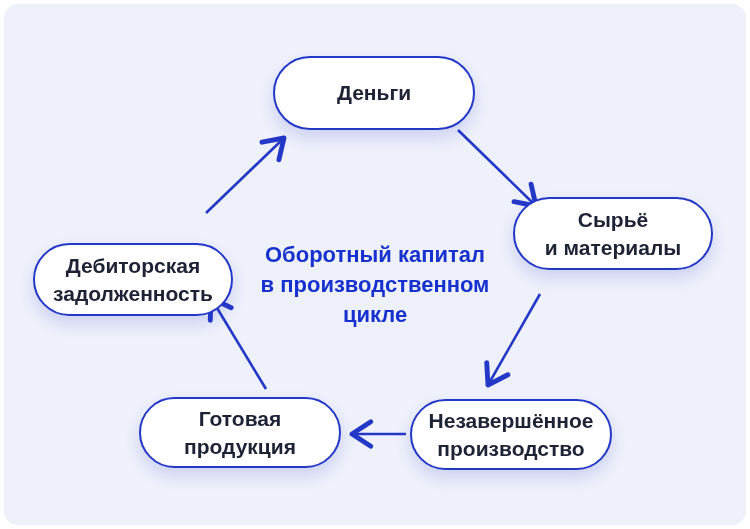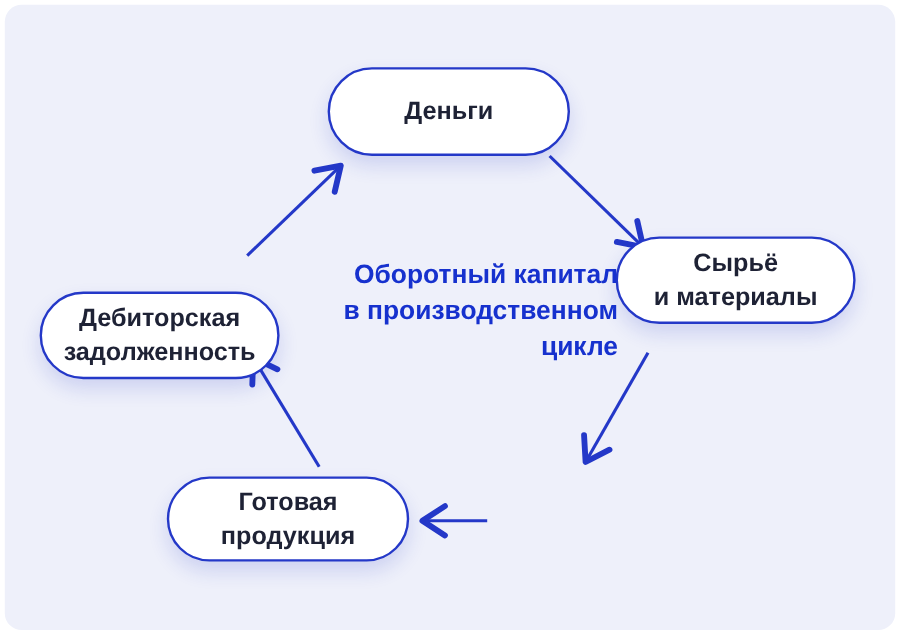--- a/index.html
+++ b/index.html
@@ -50,23 +50,23 @@
     box-sizing: border-box;
   }
   .node-money        { left: 273px; top:  56px; width: 202px; height: 74px; align-items: center; }
   .node-raw          { left: 513px; top: 197px; width: 200px; height: 73px; }
   .node-wip          { left: 410px; top: 399px; width: 202px; height: 71px; }
   .node-finished     { left: 139px; top: 397px; width: 202px; height: 71px; }
   .node-receivable   { left:  33px; top: 215px; width: 200px; height: 73px; margin-top: 28px; }
   .center-title {
     position: absolute;
     left: 235px;
-    top: 214px;
+    top: 240px;
     width: 280px;
-    text-align: right;
+    text-align: center;
     font-weight: 700;
     font-size: 22px;
     line-height: 30px;
     color: #1631CE;
     white-space: pre-line;
   }
 </style>
 </head>
 <body>
 
@@ -88,20 +88,24 @@
 
   <div class="node node-money">
     <span>Деньги</span>
   </div>
 
   <div class="node node-raw">
     <span>Сырьё
 и материалы</span>
   </div>
 
+  <div class="node node-wip">
+    <span>Незавершённое
+производство</span>
+  </div>
 
   <div class="node node-finished">
     <span>Готовая
 продукция</span>
   </div>
 
   <div class="node node-receivable">
     <span>Дебиторская
 задолженность</span>
   </div>

